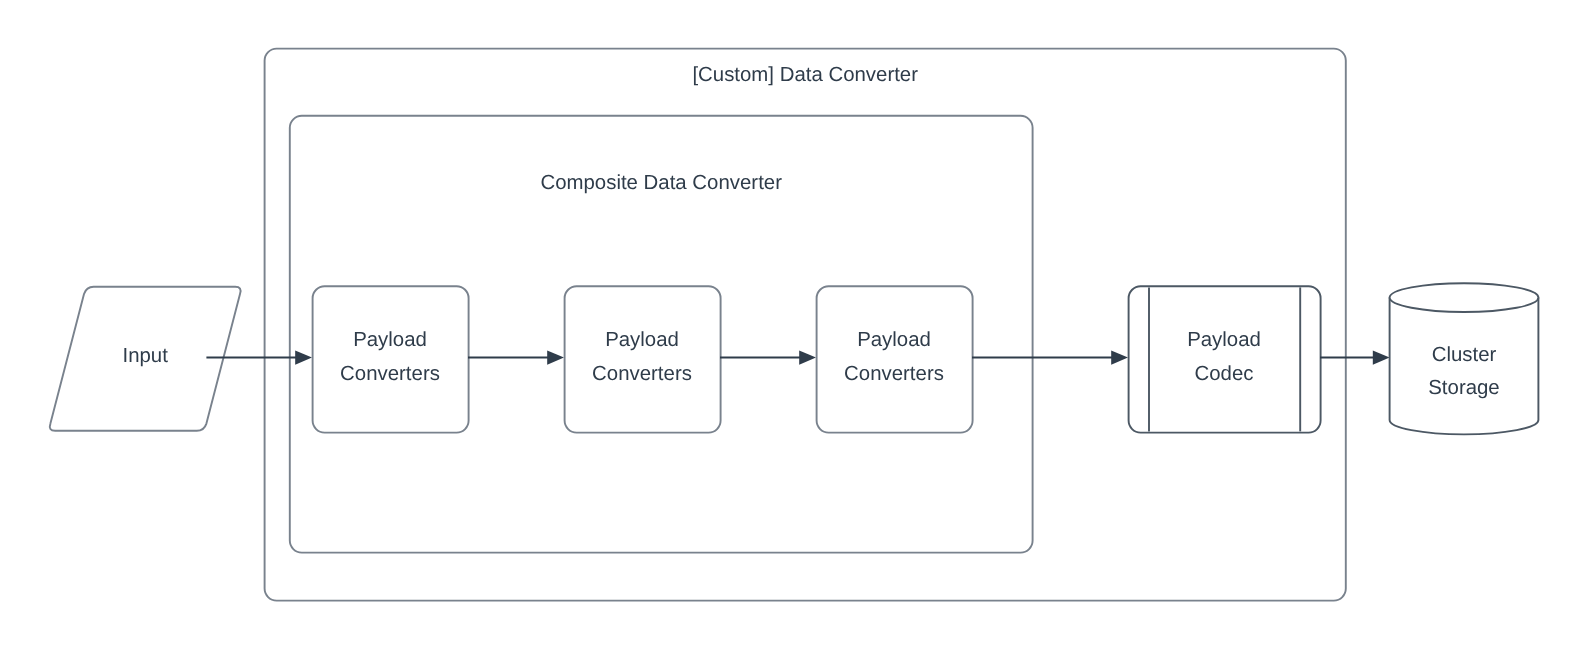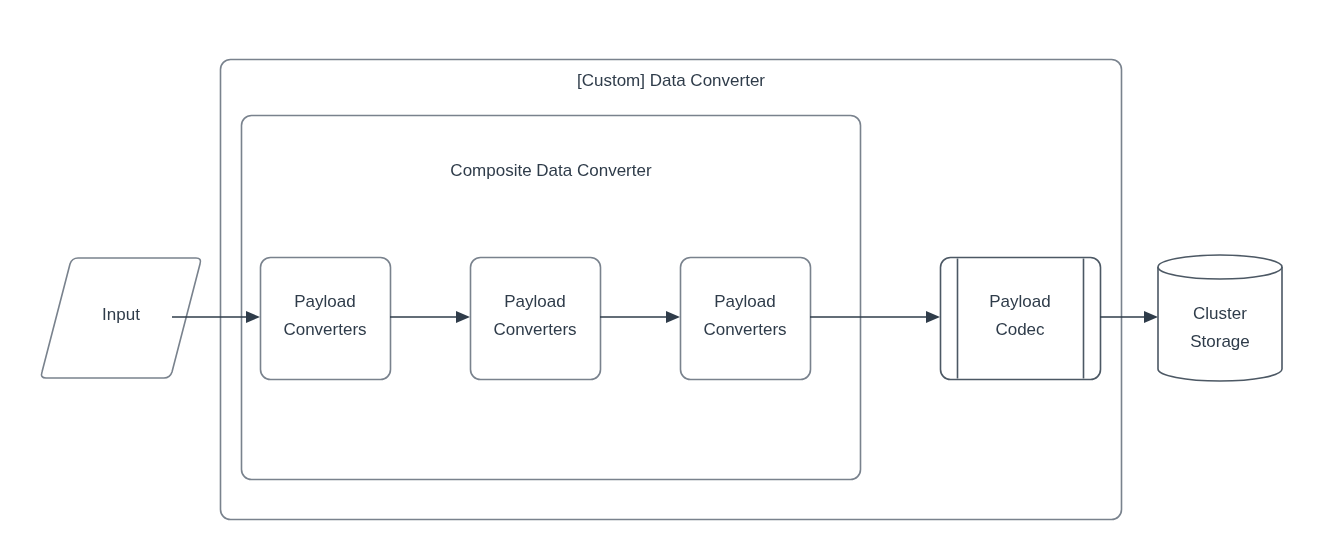--- a/index.html
+++ b/index.html
@@ -11,21 +11,20 @@
     width: 1320px;
     height: 540px;
     font-family: "Liberation Sans", sans-serif;
     color: #2f3c4a;
     overflow: hidden;
   }
   #diagram-root {
     position: relative;
     width: 1320px;
     height: 448px;
-    margin-top: 19px;
   }
   svg.diagram-canvas {
     display: block;
     width: 1320px;
     height: 540px;
   }
   .shape-outline {
     fill: #ffffff;
     stroke: #79828d;
     stroke-width: 1.6;

